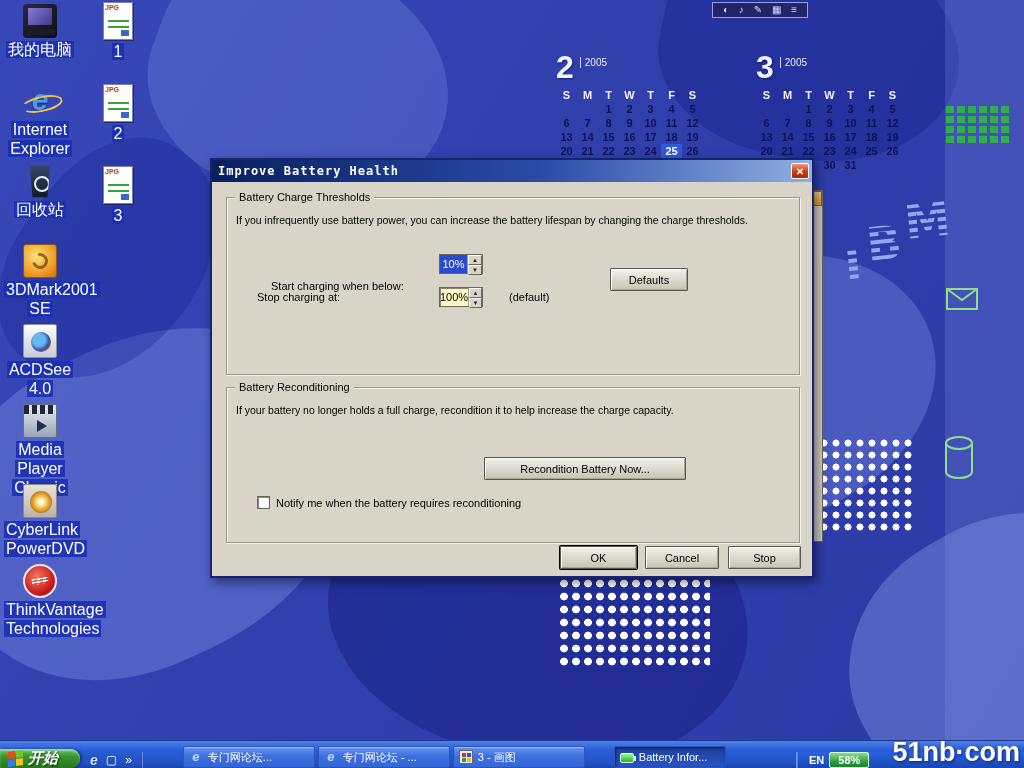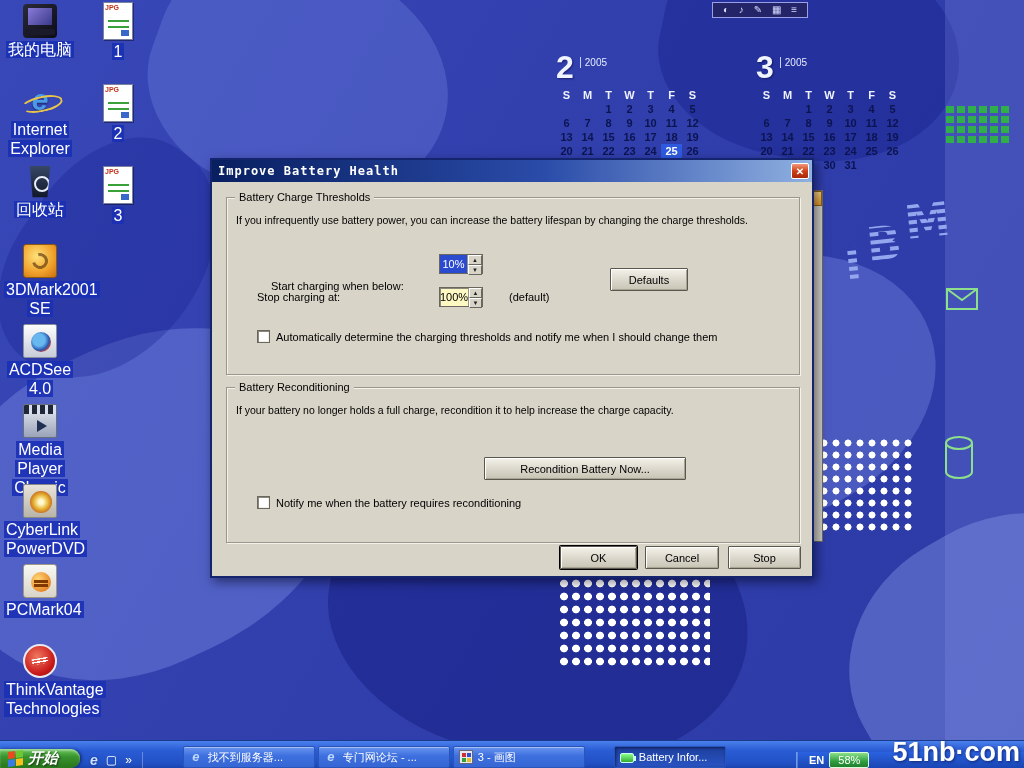--- a/index.html
+++ b/index.html
@@ -149,21 +149,21 @@
 .ticon{width:14px;height:14px;flex:0 0 14px;position:relative;}
 .t-ie::before{content:"e";position:absolute;inset:0;color:#bcd8ff;font-weight:bold;font-style:italic;font-size:13px;line-height:14px;text-align:center;}
 .t-paint{background:#e8e8f0;border:1px solid #667;}
 .t-paint::before{content:"";position:absolute;left:2px;top:2px;width:4px;height:4px;background:#d03030;
  box-shadow:5px 0 0 #3050d0,0 5px 0 #30a040,5px 5px 0 #e8c020;}
 .t-battery{border:1px solid #cfe;border-radius:2px;background:linear-gradient(#8f8,#3a3);width:13px;height:10px;margin-top:2px;}
 .t-battery::after{content:"";position:absolute;right:-3px;top:2px;width:2px;height:5px;background:#cfe;}
 .tray{margin-left:auto;min-width:228px;display:flex;align-items:center;gap:5px;
  background:linear-gradient(#2a62e0,#1a46b4);border-left:1px solid #6a9af0;box-shadow:inset 1px 0 0 rgba(255,255,255,.25);padding:0 14px 0 12px;}
 .lang{color:#fff;font-size:11px;font-weight:bold;}
-.batt{background:linear-gradient(#8ae08a,#2f9e3f 60%,#1f7e2f);border:1px solid #d8ffd8;border-radius:2px;padding:1px 8px;color:#fff;font-size:11px;font-weight:normal;}
+.batt{background:linear-gradient(#8ae08a,#2f9e3f 60%,#1f7e2f);border:1px solid #d8ffd8;border-radius:2px;padding:1px 8px;color:#fff;font-size:11px;font-weight:bold;}
 .watermark{position:absolute;right:4px;bottom:0;z-index:30;color:#fff;font-size:27px;font-weight:bold;text-shadow:1px 1px 3px rgba(0,10,60,.6);}
 </style>
 </head>
 <body>
 
 <div class="screen">
 
   <div class="blob b1"></div>
   <div class="blob b2"></div>
   <div class="blob b3"></div>
@@ -361,24 +361,20 @@
       </div>
       <div class="desk-item">
         <div class="ico i-mpc"></div>
         <div class="ico-label"><span>Media Player Classic</span></div>
       </div>
       <div class="desk-item">
         <div class="ico i-powerdvd"></div>
         <div class="ico-label"><span>CyberLink PowerDVD</span></div>
       </div>
       <div class="desk-item">
-        <div class="ico i-pcmark"></div>
-        <div class="ico-label"><span>PCMark04</span></div>
-      </div>
-      <div class="desk-item">
         <div class="ico i-thinkvantage"></div>
         <div class="ico-label"><span>ThinkVantage Technologies</span></div>
       </div>
     </div>
   <div class="jpg-col">
       <div class="desk-item">
         <div class="jpgpage">
           <span class="jpgbadge">JPG</span>
           <span class="squiggle"></span>
         </div>
@@ -425,24 +421,20 @@
       <div class="flab stop-lab">Stop charging at:</div>
       <div class="spin spin-stop">
         <span class="spin-val">100%</span>
         <span class="spin-btns">
             <span>▲</span>
             <span>▼</span>
           </span>
       </div>
       <div class="note">(default)</div>
       <button class="btn defaults">Defaults</button>
-      <div class="checkrow c1">
-        <span class="cb"></span>
-        <span class="cblab">Automatically determine the charging thresholds and notify me when I should change them</span>
-      </div>
     </div>
 
     <div class="group g2">
       <span class="legend">Battery Reconditioning</span>
       <div class="gdesc">If your battery no longer holds a full charge, recondition it to help increase the charge capacity.</div>
       <button class="btn recondition">Recondition Battery Now...</button>
       <div class="checkrow c2">
         <span class="cb"></span>
         <span class="cblab">Notify me when the battery requires reconditioning</span>
       </div>
@@ -464,21 +456,21 @@
       <span>开始</span>
     </div>
     <div class="qlaunch">
         <span class="ql q-internet-explorer">e</span>
         <span class="ql q-show-desktop">▢</span>
         <span class="ql q-chevron">»</span>
       </div>
     <div class="tasks">
         <div class="task">
           <span class="ticon t-ie"></span>
-          <span class="tlabel">找不到服务器...</span>
+          <span class="tlabel">专门网论坛...</span>
         </div>
         <div class="task">
           <span class="ticon t-ie"></span>
           <span class="tlabel">专门网论坛 - ...</span>
         </div>
         <div class="task">
           <span class="ticon t-paint"></span>
           <span class="tlabel">3 - 画图</span>
         </div>
         <div class="task active">

